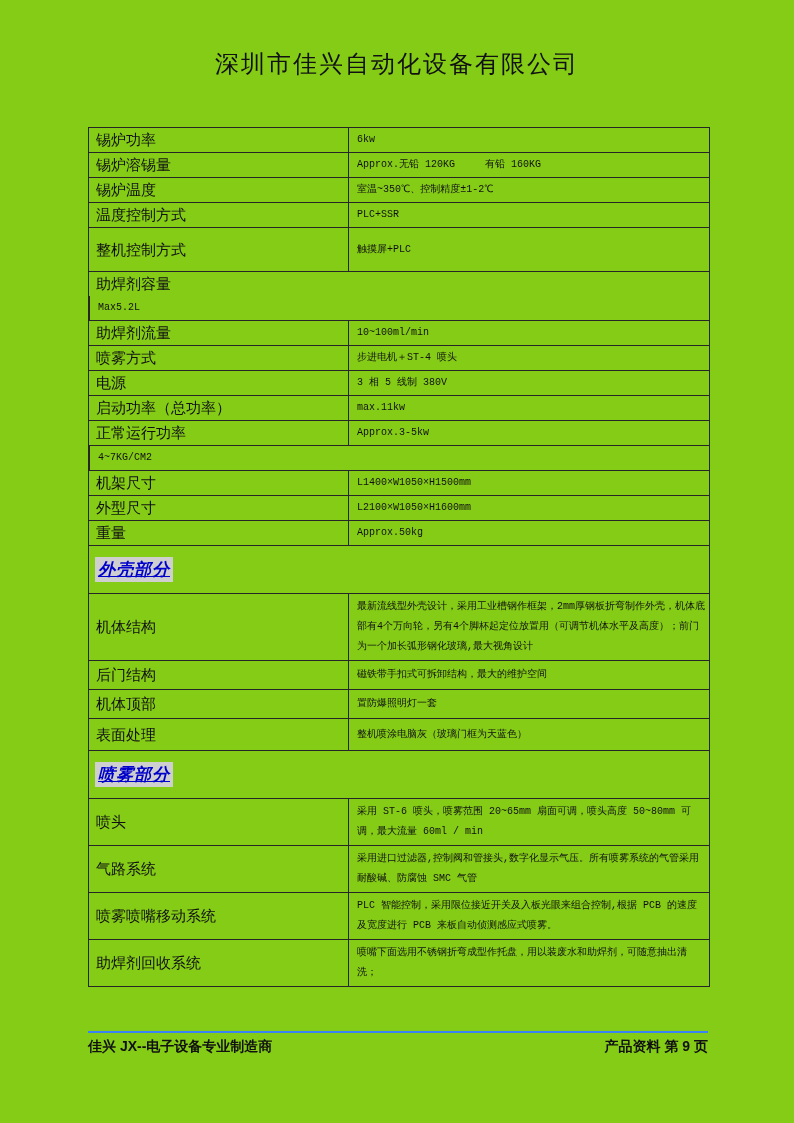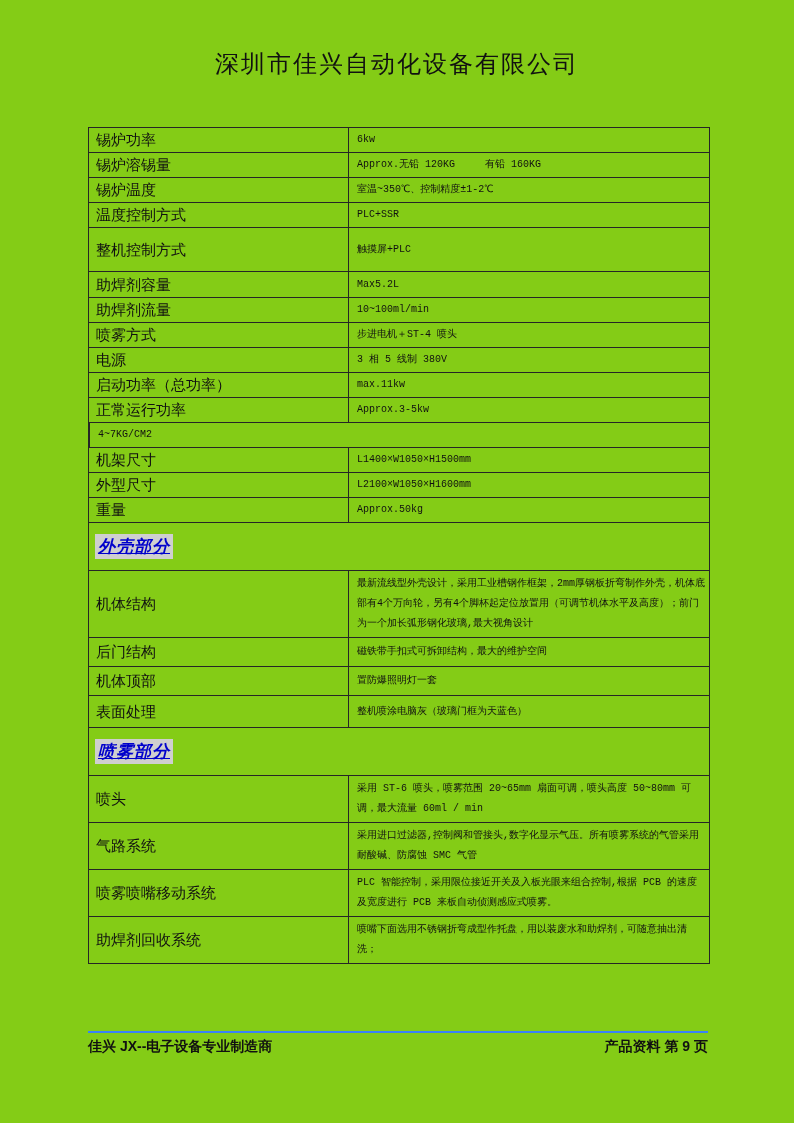--- a/index.html
+++ b/index.html
@@ -17,21 +17,21 @@
   }
   .row { display:flex; border-bottom:1px solid #262626; align-items:stretch; }
   .cell { display:flex; align-items:center; box-sizing:border-box; font-size:15px; line-height:20px; }
   .cell.label { width:259px; padding:2px 2px 2px 7px; flex:none; }
   .cell.value {
     flex:1; border-left:1px solid #262626; padding:2px 4px 2px 8px;
     font-family:"Liberation Mono","DejaVu Sans Mono",monospace; font-size:10px;
     white-space:pre-wrap; word-break:break-word;
   }
   .h23 { min-height:23px; }
-  .h25 { min-height:25px; }
+  .h25 { min-height:25px;flex-direction:column; }
   .h27 { min-height:28px; }
   .h30 { min-height:31px; }
   .h43 { min-height:43px; }
   .multi .cell { padding-top:3px; padding-bottom:3px; }
   .row.section { min-height:47px; align-items:center; padding-left:6px; }
   .section-title {
     font-size:17px; font-weight:bold; font-style:italic; text-decoration:underline;
     color:#0000cc; background:#cfcfcf; padding:1px 3px; letter-spacing:1px;
   }
   .footer {

